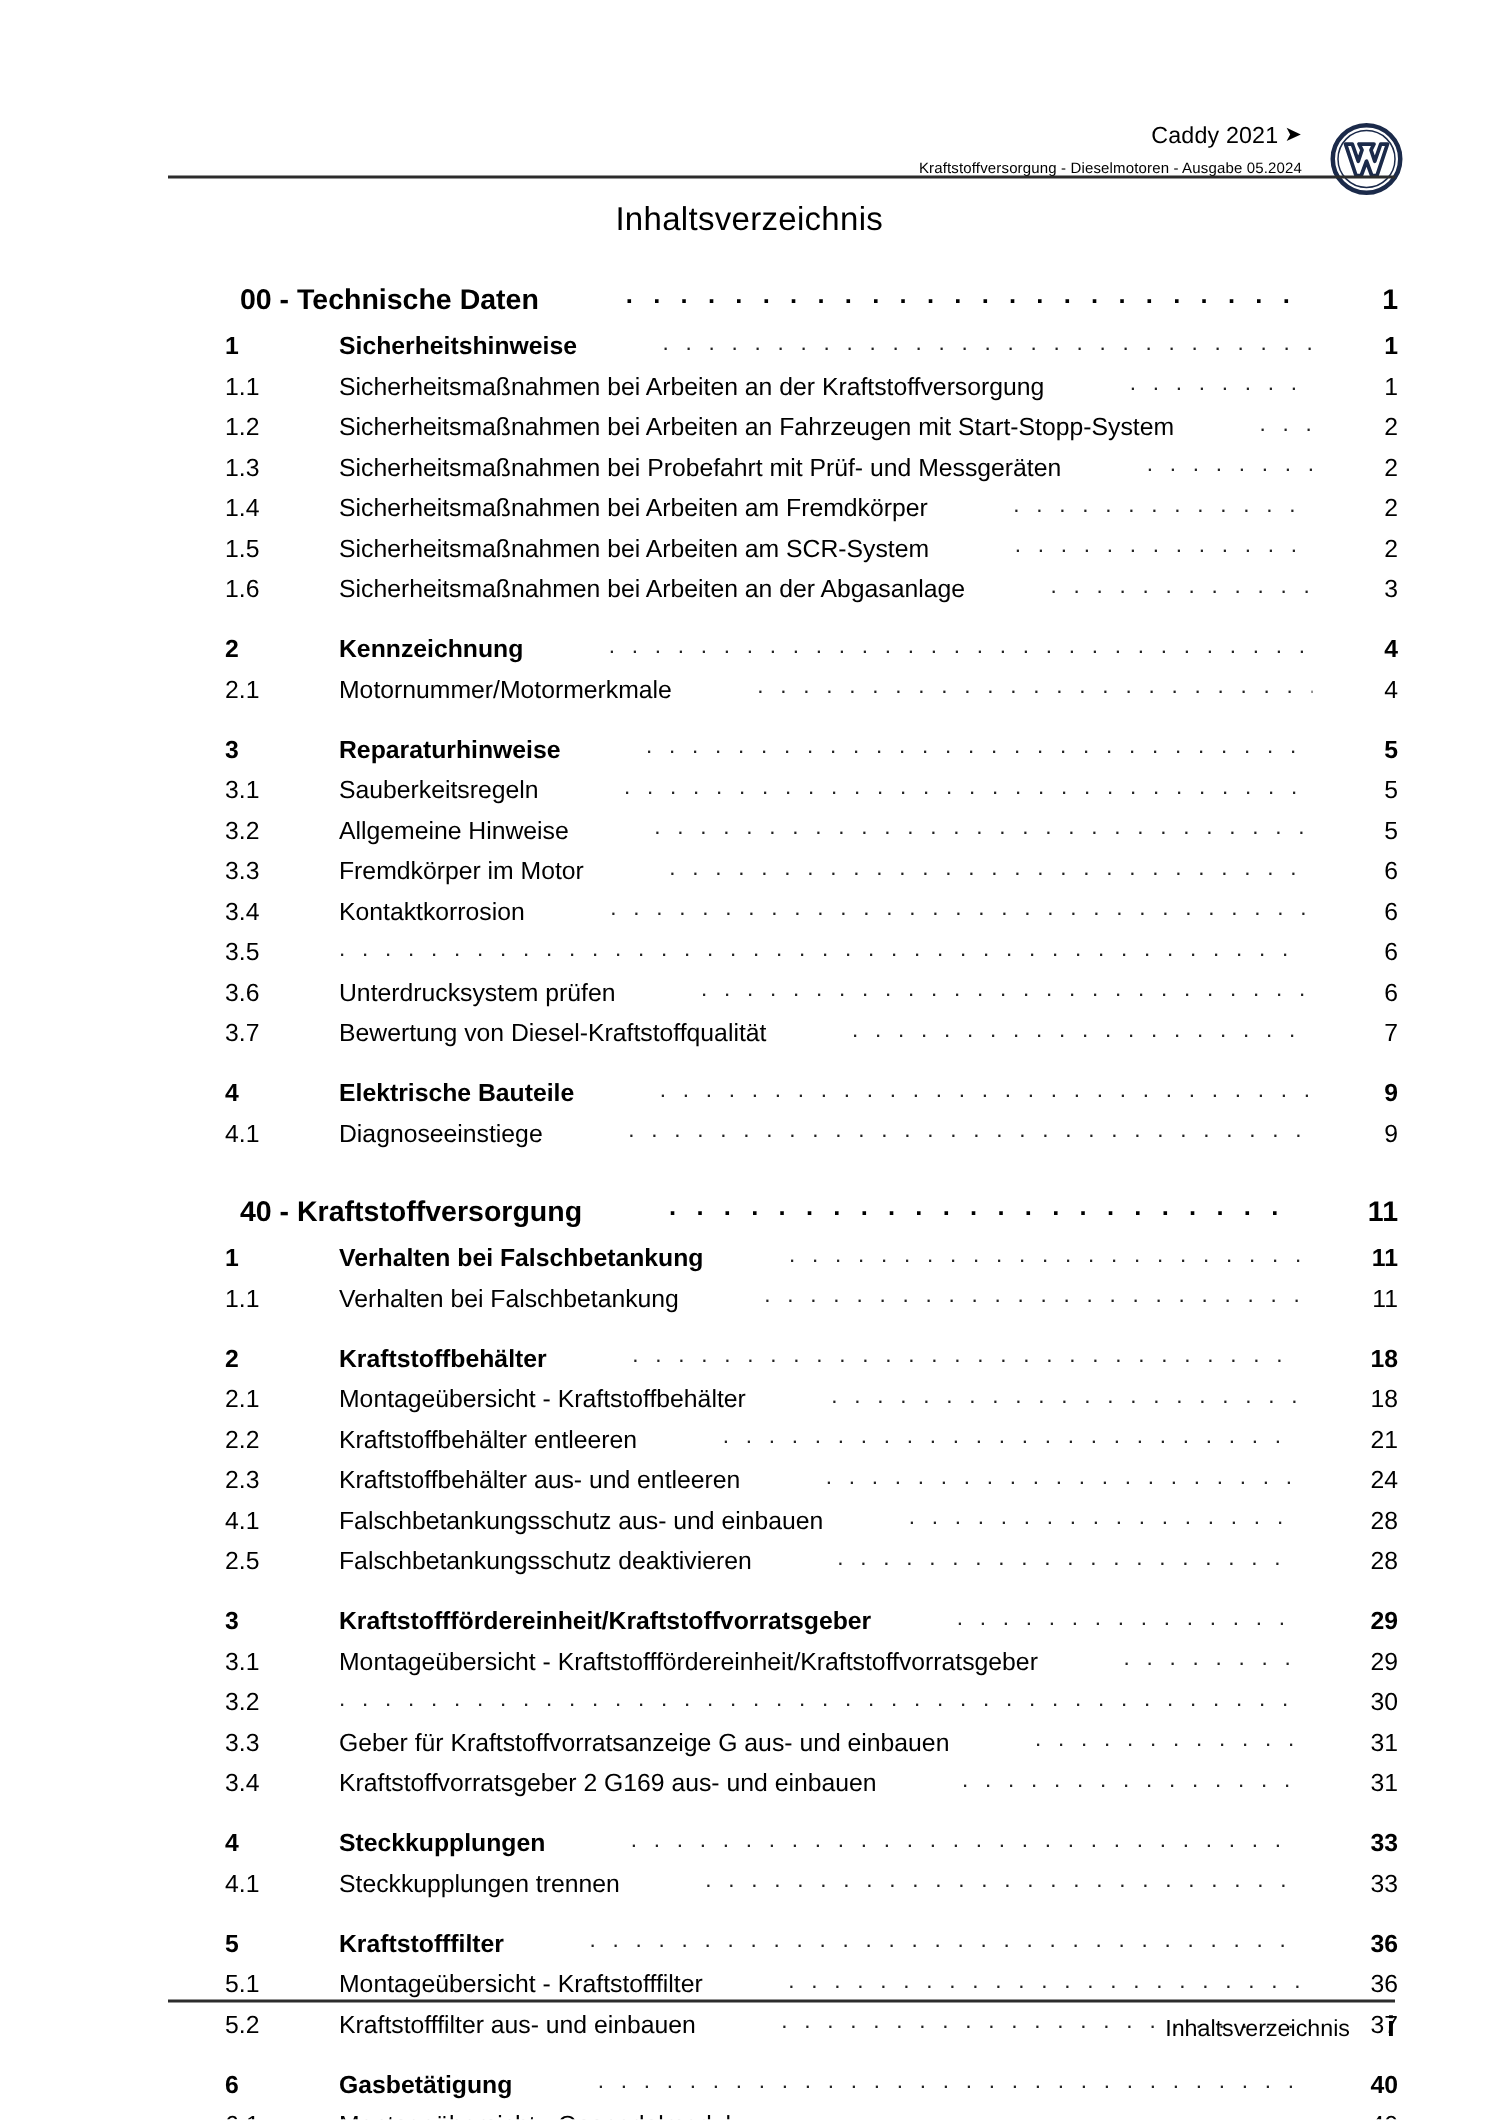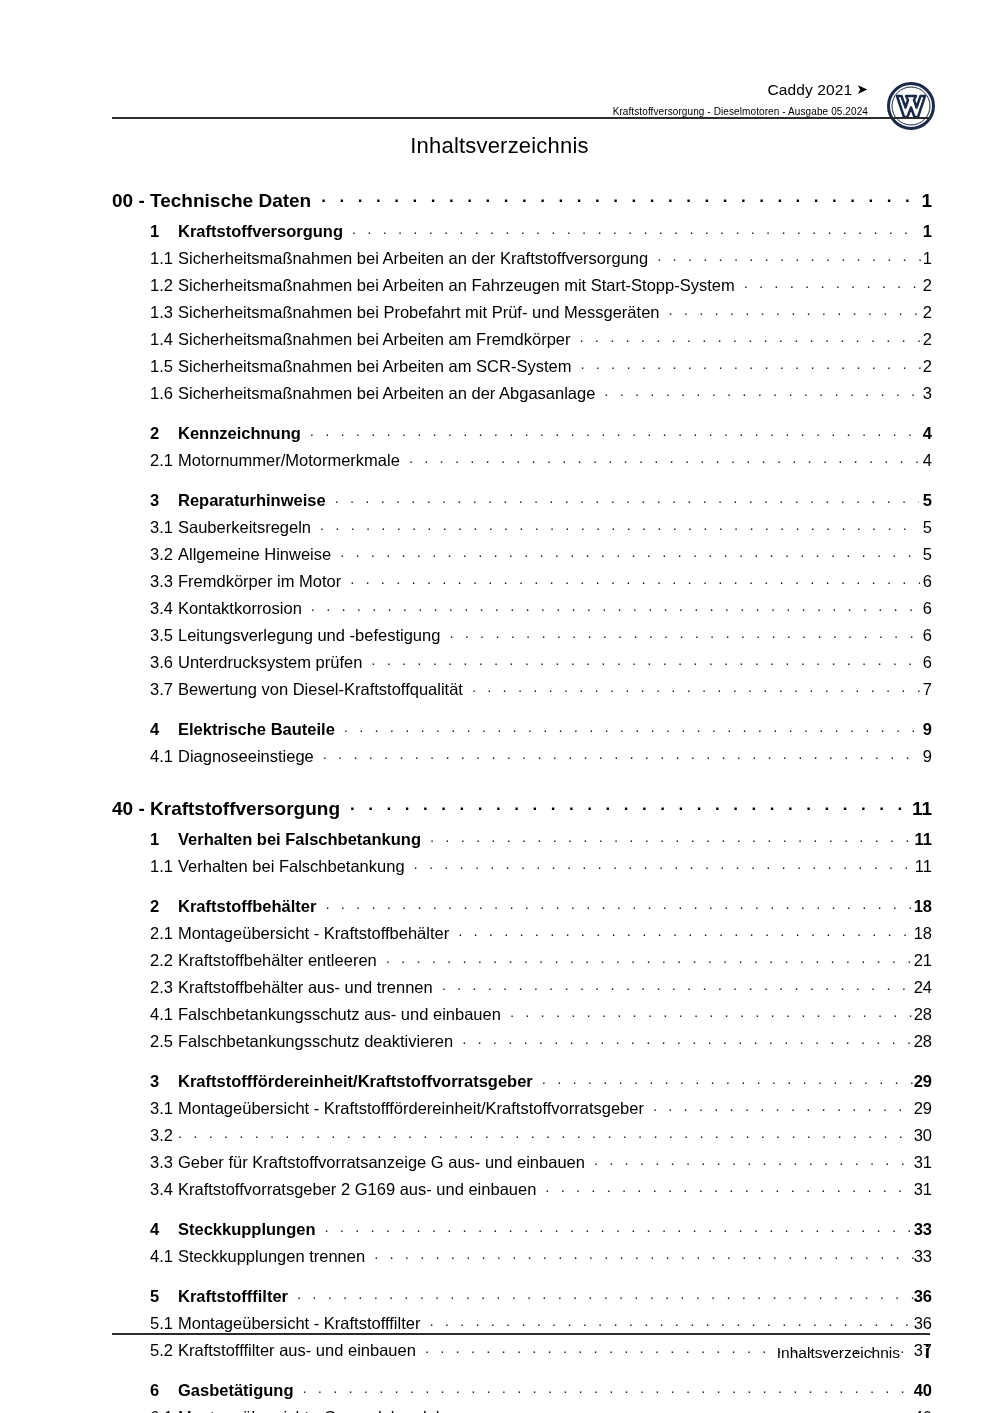--- a/index.html
+++ b/index.html
@@ -85,20 +85,21 @@
     position: absolute;
     left: 112px;
     top: 186px;
     width: 820px;
   }
 
   .row {
     display: flex;
     align-items: flex-start;
     width: 100%;
+    gap: 48px;
   }
 
   
   .row.chapter {
     font-size: 19px;
     font-weight: bold;
     line-height: 30px;
     margin-bottom: 2px;
   }
   .row.chapter .num {
@@ -248,21 +249,21 @@
 
   <div class="toc">
       <div class="row chapter">
         <span class="num"></span>
         <span class="label">00 - Technische Daten</span>
         <span class="leader">. . . . . . . . . . . . . . . . . . . . . . . . . . . . . . . . . . . . . . . . . . . . . . . . . . . . . . . . . . . . . . . . . . . . . . . . . . . . . . . . . . . . . . . . . . . . . . . . . . . . . . . . . . . . . . . . . . . . . . . . . . . . . . . . . . . . . . . . . . . </span>
         <span class="pg">1</span>
       </div>
       <div class="row sec">
         <span class="num">1</span>
-        <span class="label">Kraftstoffversorgung</span>
+        <span class="label">Sicherheitshinweise</span>
         <span class="leader">. . . . . . . . . . . . . . . . . . . . . . . . . . . . . . . . . . . . . . . . . . . . . . . . . . . . . . . . . . . . . . . . . . . . . . . . . . . . . . . . . . . . . . . . . . . . . . . . . . . . . . . . . . . . . . . . . . . . . . . . . . . . . . . . . . . . . . . . . . . </span>
         <span class="pg">1</span>
       </div>
       <div class="row sub">
         <span class="num">1.1</span>
         <span class="label">Sicherheitsmaßnahmen bei Arbeiten an der Kraftstoffversorgung</span>
         <span class="leader">. . . . . . . . . . . . . . . . . . . . . . . . . . . . . . . . . . . . . . . . . . . . . . . . . . . . . . . . . . . . . . . . . . . . . . . . . . . . . . . . . . . . . . . . . . . . . . . . . . . . . . . . . . . . . . . . . . . . . . . . . . . . . . . . . . . . . . . . . . . </span>
         <span class="pg">1</span>
       </div>
       <div class="row sub">
@@ -332,21 +333,20 @@
         <span class="pg">6</span>
       </div>
       <div class="row sub">
         <span class="num">3.4</span>
         <span class="label">Kontaktkorrosion</span>
         <span class="leader">. . . . . . . . . . . . . . . . . . . . . . . . . . . . . . . . . . . . . . . . . . . . . . . . . . . . . . . . . . . . . . . . . . . . . . . . . . . . . . . . . . . . . . . . . . . . . . . . . . . . . . . . . . . . . . . . . . . . . . . . . . . . . . . . . . . . . . . . . . . </span>
         <span class="pg">6</span>
       </div>
       <div class="row sub">
         <span class="num">3.5</span>
-        <span class="label">Leitungsverlegung und -befestigung</span>
         <span class="leader">. . . . . . . . . . . . . . . . . . . . . . . . . . . . . . . . . . . . . . . . . . . . . . . . . . . . . . . . . . . . . . . . . . . . . . . . . . . . . . . . . . . . . . . . . . . . . . . . . . . . . . . . . . . . . . . . . . . . . . . . . . . . . . . . . . . . . . . . . . . </span>
         <span class="pg">6</span>
       </div>
       <div class="row sub">
         <span class="num">3.6</span>
         <span class="label">Unterdrucksystem prüfen</span>
         <span class="leader">. . . . . . . . . . . . . . . . . . . . . . . . . . . . . . . . . . . . . . . . . . . . . . . . . . . . . . . . . . . . . . . . . . . . . . . . . . . . . . . . . . . . . . . . . . . . . . . . . . . . . . . . . . . . . . . . . . . . . . . . . . . . . . . . . . . . . . . . . . . </span>
         <span class="pg">6</span>
       </div>
       <div class="row sub">
@@ -398,21 +398,21 @@
         <span class="pg">18</span>
       </div>
       <div class="row sub">
         <span class="num">2.2</span>
         <span class="label">Kraftstoffbehälter entleeren</span>
         <span class="leader">. . . . . . . . . . . . . . . . . . . . . . . . . . . . . . . . . . . . . . . . . . . . . . . . . . . . . . . . . . . . . . . . . . . . . . . . . . . . . . . . . . . . . . . . . . . . . . . . . . . . . . . . . . . . . . . . . . . . . . . . . . . . . . . . . . . . . . . . . . . </span>
         <span class="pg">21</span>
       </div>
       <div class="row sub">
         <span class="num">2.3</span>
-        <span class="label">Kraftstoffbehälter aus- und trennen</span>
+        <span class="label">Kraftstoffbehälter aus- und entleeren</span>
         <span class="leader">. . . . . . . . . . . . . . . . . . . . . . . . . . . . . . . . . . . . . . . . . . . . . . . . . . . . . . . . . . . . . . . . . . . . . . . . . . . . . . . . . . . . . . . . . . . . . . . . . . . . . . . . . . . . . . . . . . . . . . . . . . . . . . . . . . . . . . . . . . . </span>
         <span class="pg">24</span>
       </div>
       <div class="row sub">
         <span class="num">4.1</span>
         <span class="label">Falschbetankungsschutz aus- und einbauen</span>
         <span class="leader">. . . . . . . . . . . . . . . . . . . . . . . . . . . . . . . . . . . . . . . . . . . . . . . . . . . . . . . . . . . . . . . . . . . . . . . . . . . . . . . . . . . . . . . . . . . . . . . . . . . . . . . . . . . . . . . . . . . . . . . . . . . . . . . . . . . . . . . . . . . </span>
         <span class="pg">28</span>
       </div>
       <div class="row sub">

